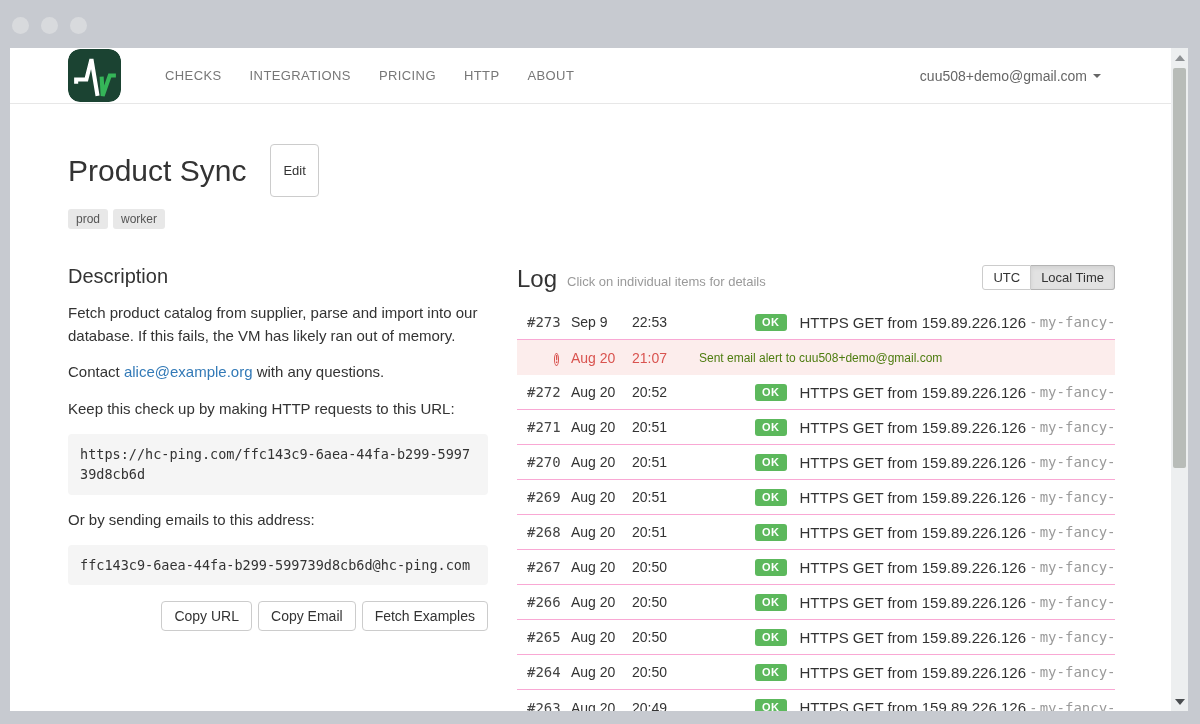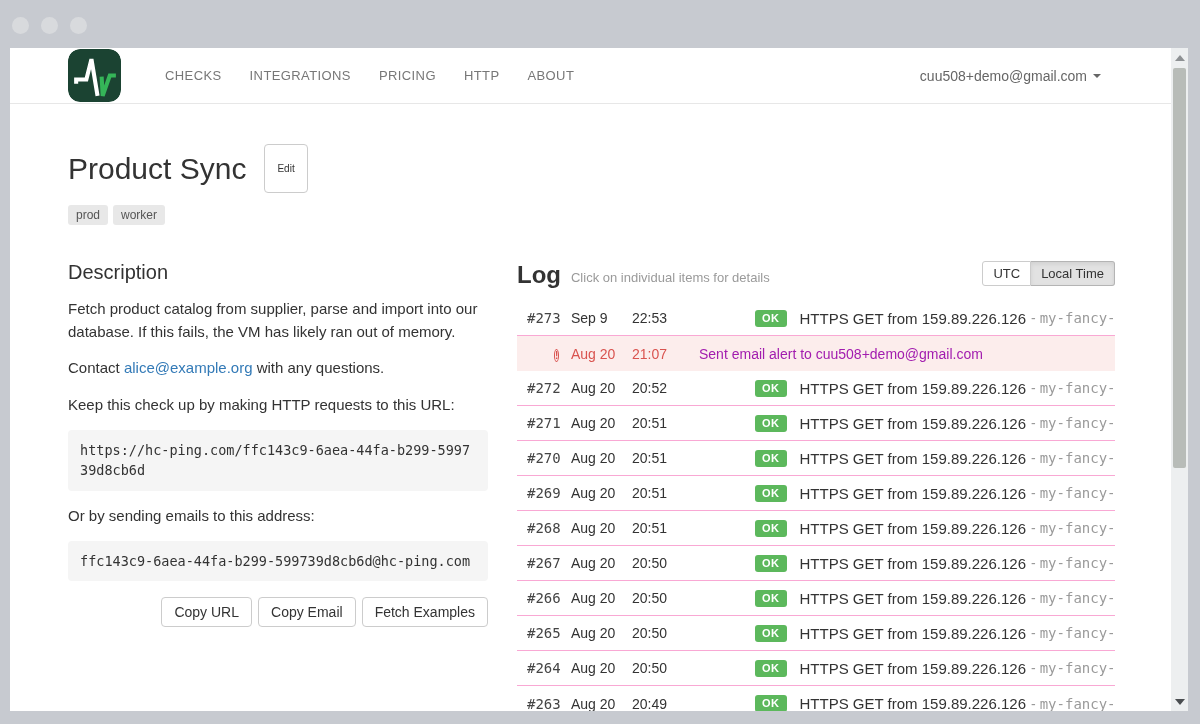--- a/index.html
+++ b/index.html
@@ -30,41 +30,41 @@
   .nav-right { margin-left:auto; font-size:14px; color:#666; cursor:pointer; display:flex; align-items:center; }
   .caret { display:inline-block; margin-left:6px; width:0; height:0;
            border-left:4px solid transparent; border-right:4px solid transparent; border-top:4px solid #666; }
 
   
   .page { padding:0 56px 0 58px; }
   .title-row { margin-top:40px; display:flex; align-items:center; }
   .page-title { font-size:30px; font-weight:400; color:#333; }
   .btn { display:inline-block; background:#fff; border:1px solid #ccc; border-radius:4px;
          color:#333; font-size:14px; padding:6px 12px; font-family:"Liberation Sans",sans-serif; cursor:pointer; }
-  .btn-edit { font-size:10px; padding:18px 12px; margin-left:18px; }
+  .btn-edit { font-size:13px; padding:18px 12px; margin-left:24px; }
   .tags { margin-top:12px; display:flex; gap:5px; }
   .tag { background:#e8e8e8; color:#555; font-size:12px; padding:3px 8px; border-radius:3px; }
 
   .columns { display:flex; margin-top:36px; }
   .col-left { width:420px; flex:0 0 420px; }
   .col-right { flex:1; margin-left:29px; min-width:0; }
 
   h2.sec { font-size:20px; font-weight:400; color:#333; margin-bottom:14px; }
   .col-left p { font-size:15px; line-height:1.5; margin-bottom:14px; color:#333; }
   .col-left a.mail { color:#337ab7; text-decoration:none;text-align:right; }
   .gap-top { margin-top:30px; }
 
   .codeblock { background:#f5f5f5; border-radius:4px; padding:10px 12px; margin-bottom:14px;
                font-family:"DejaVu Sans Mono", monospace; font-size:13.5px; line-height:1.5;
                color:#333; word-break:break-all; }
   .btn-row { display:flex; justify-content:flex-end; gap:6px; margin-top:16px; }
 
   
   .log-header { display:flex; align-items:flex-start; }
-  .log-title { font-size:24px; font-weight:700; color:#333; }
+  .log-title { font-size:24px; font-weight:400; color:#333; }
   .log-subtitle { font-size:13px; color:#9a9a9a; margin-left:10px; margin-top:9px; }
   .tz-group { margin-left:auto; display:flex; }
   .tz-btn { font-size:13px; padding:4px 10px; border:1px solid #ccc; background:#fff; color:#333;
             cursor:pointer; font-family:"Liberation Sans",sans-serif; }
   .tz-btn:first-child { border-radius:3px 0 0 3px; }
   .tz-btn:last-child { border-radius:0 3px 3px 0; border-left:none; }
   .tz-btn.active { background:#e2e2e2; border-color:#b4b4b4; box-shadow:inset 0 2px 4px rgba(0,0,0,.08); }
 
   .log-table { margin-top:12px; }
   .log-row { display:flex; align-items:center; height:35px; padding-left:10px;
@@ -78,21 +78,21 @@
   .badge-ok { background:#5cb85c; color:#fff; font-size:11px; font-weight:bold; letter-spacing:.5px;
               border-radius:3px; padding:3px 7px; margin-left:73px; line-height:1; }
   .msg { margin-left:13px; font-size:15px; color:#333; white-space:nowrap; }
   .dash { color:#9a9a9a; margin:0 4px 0 5px; }
   .extra { color:#9a9a9a; font-size:14px; white-space:nowrap; overflow:hidden; }
 
   .log-row.alert { background:#fcedec; border-bottom:none; }
   .log-row.alert .c-date, .log-row.alert .c-time { color:#d9534f; }
   .alert-icon { width:14px; height:14px; border:1px solid #d9534f; border-radius:50%; color:#d9534f;
                 font-size:10px; line-height:13px; text-align:center; margin-left:27px; font-weight:bold; }
-  .alert-msg { margin-left:17px; font-size:14px; color:#a21caf; white-space:nowrap; }
+  .alert-msg { margin-left:17px; font-size:12px; color:#4d7c0f; white-space:nowrap; }
 </style>
 </head>
 <body>
 
 <div class="dots">
   <span class="dot"></span>
   <span class="dot"></span>
   <span class="dot"></span>
 </div>
 

